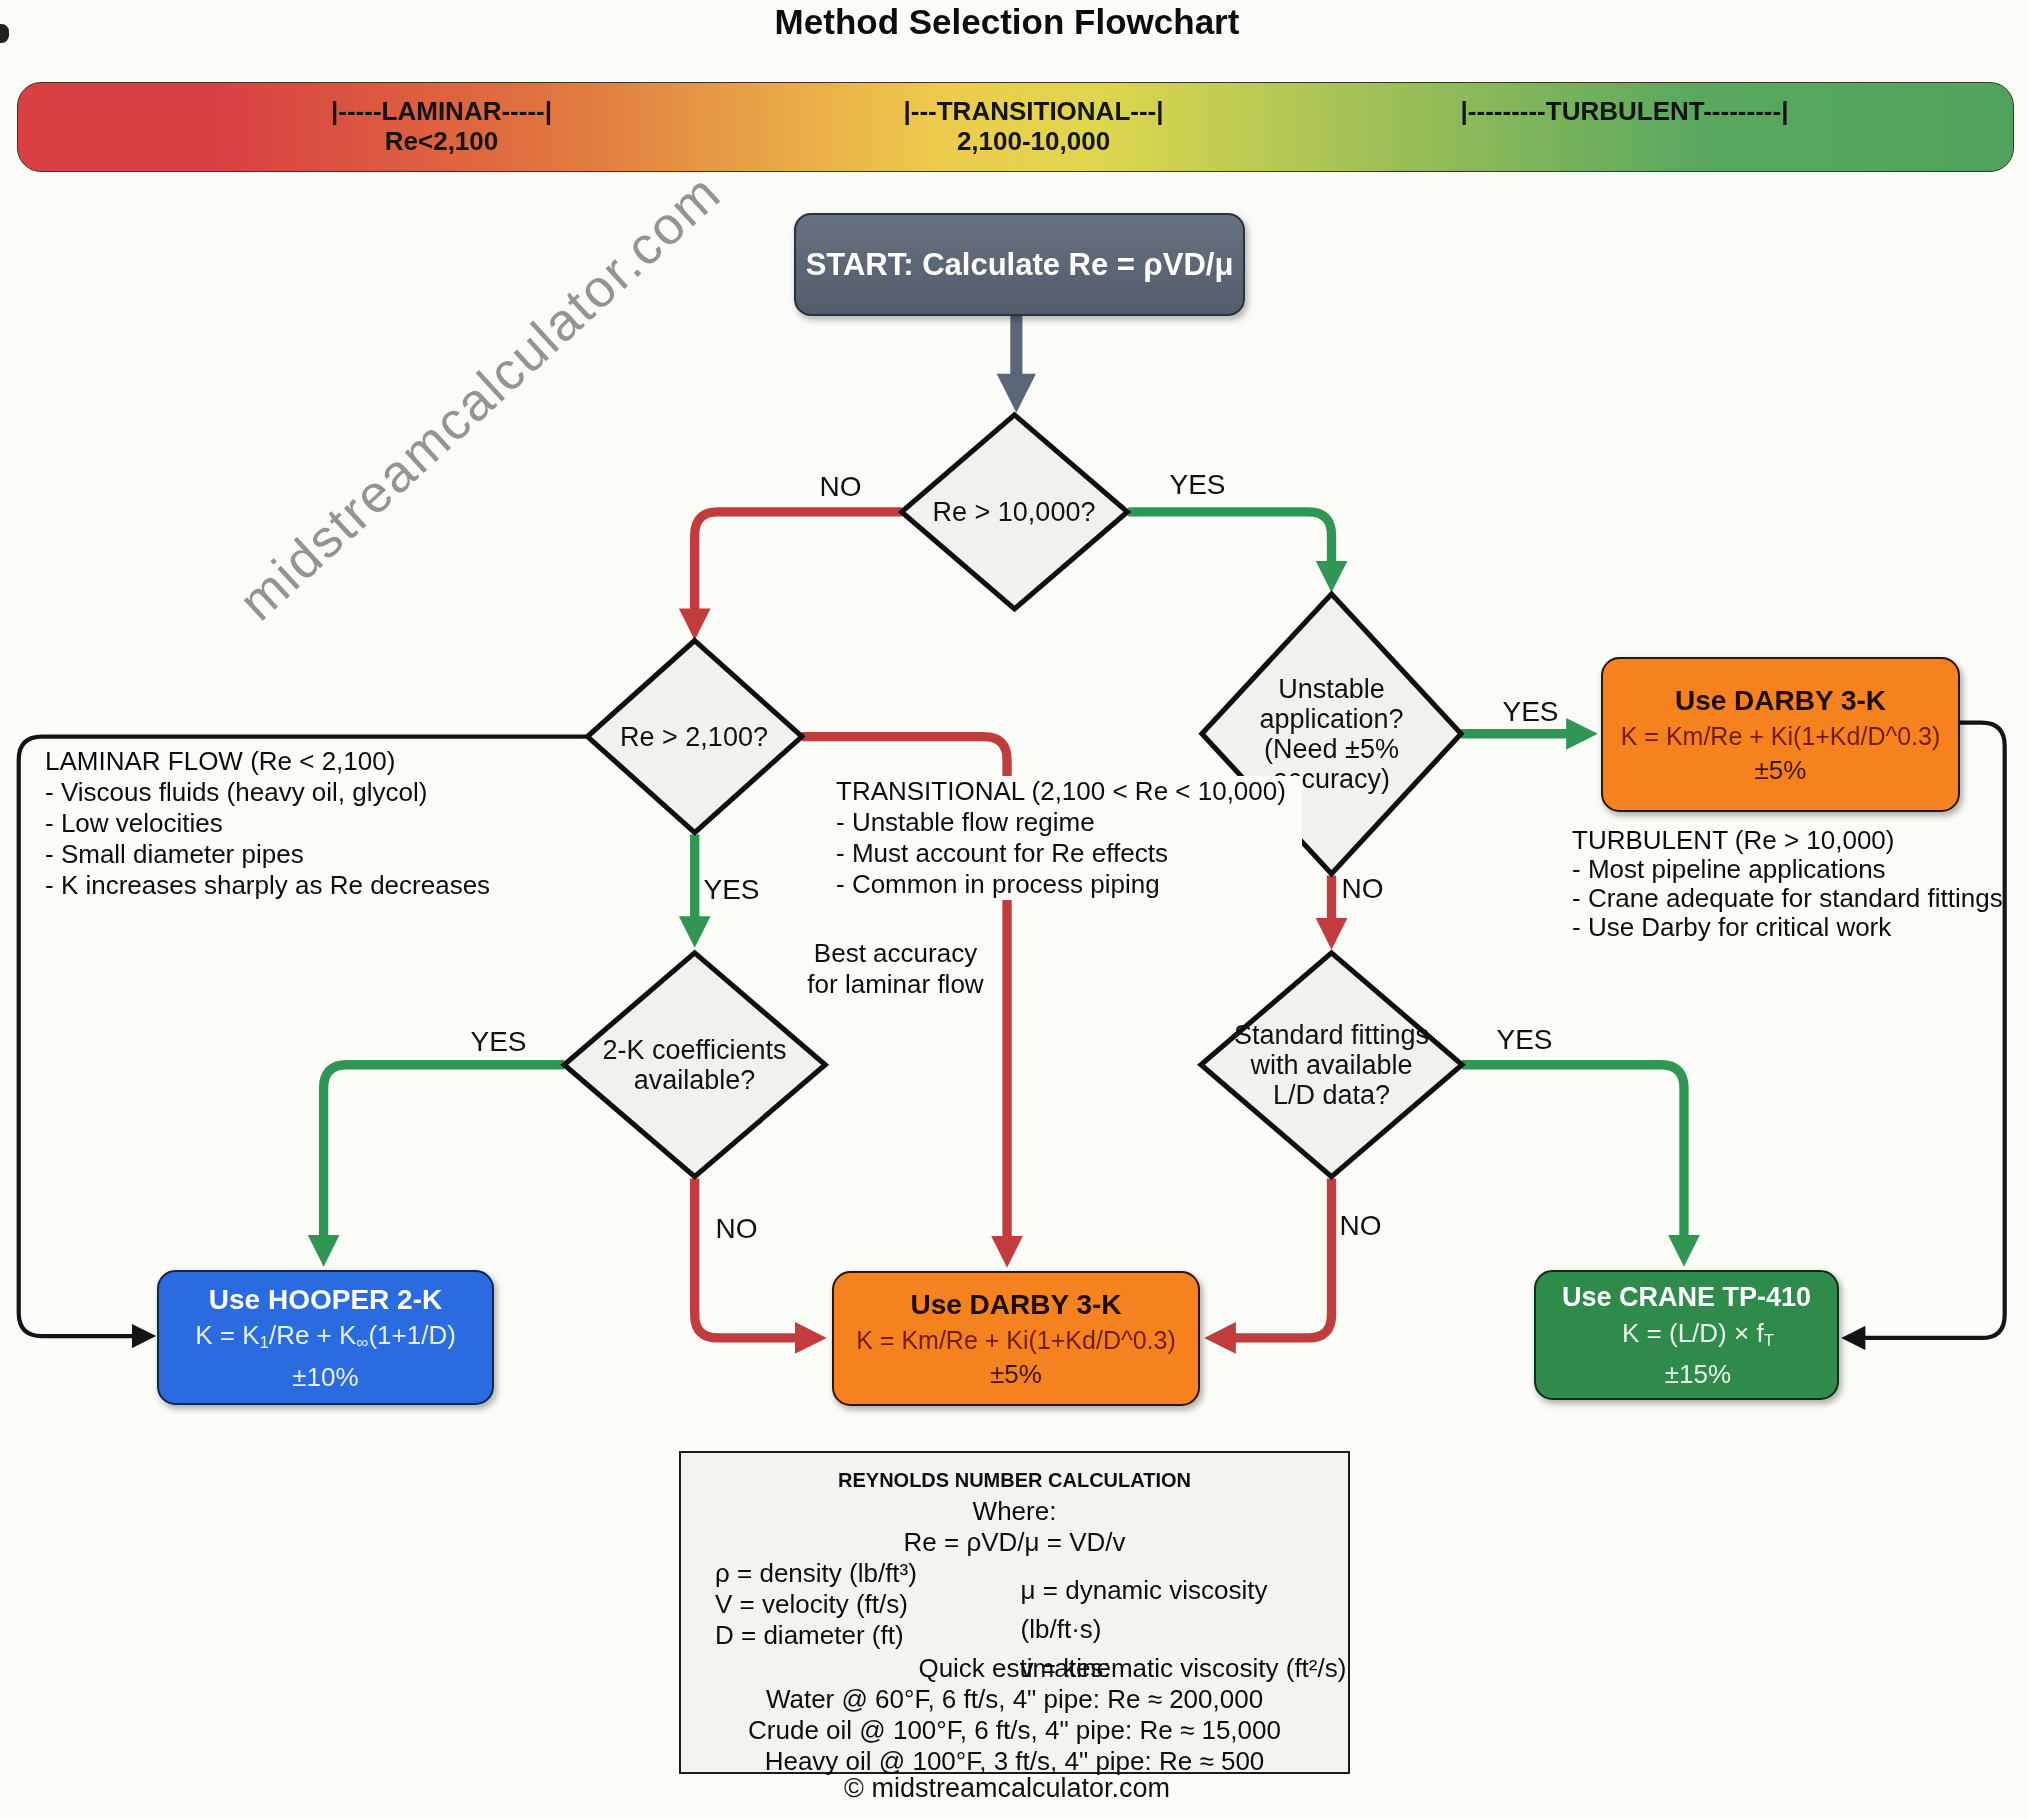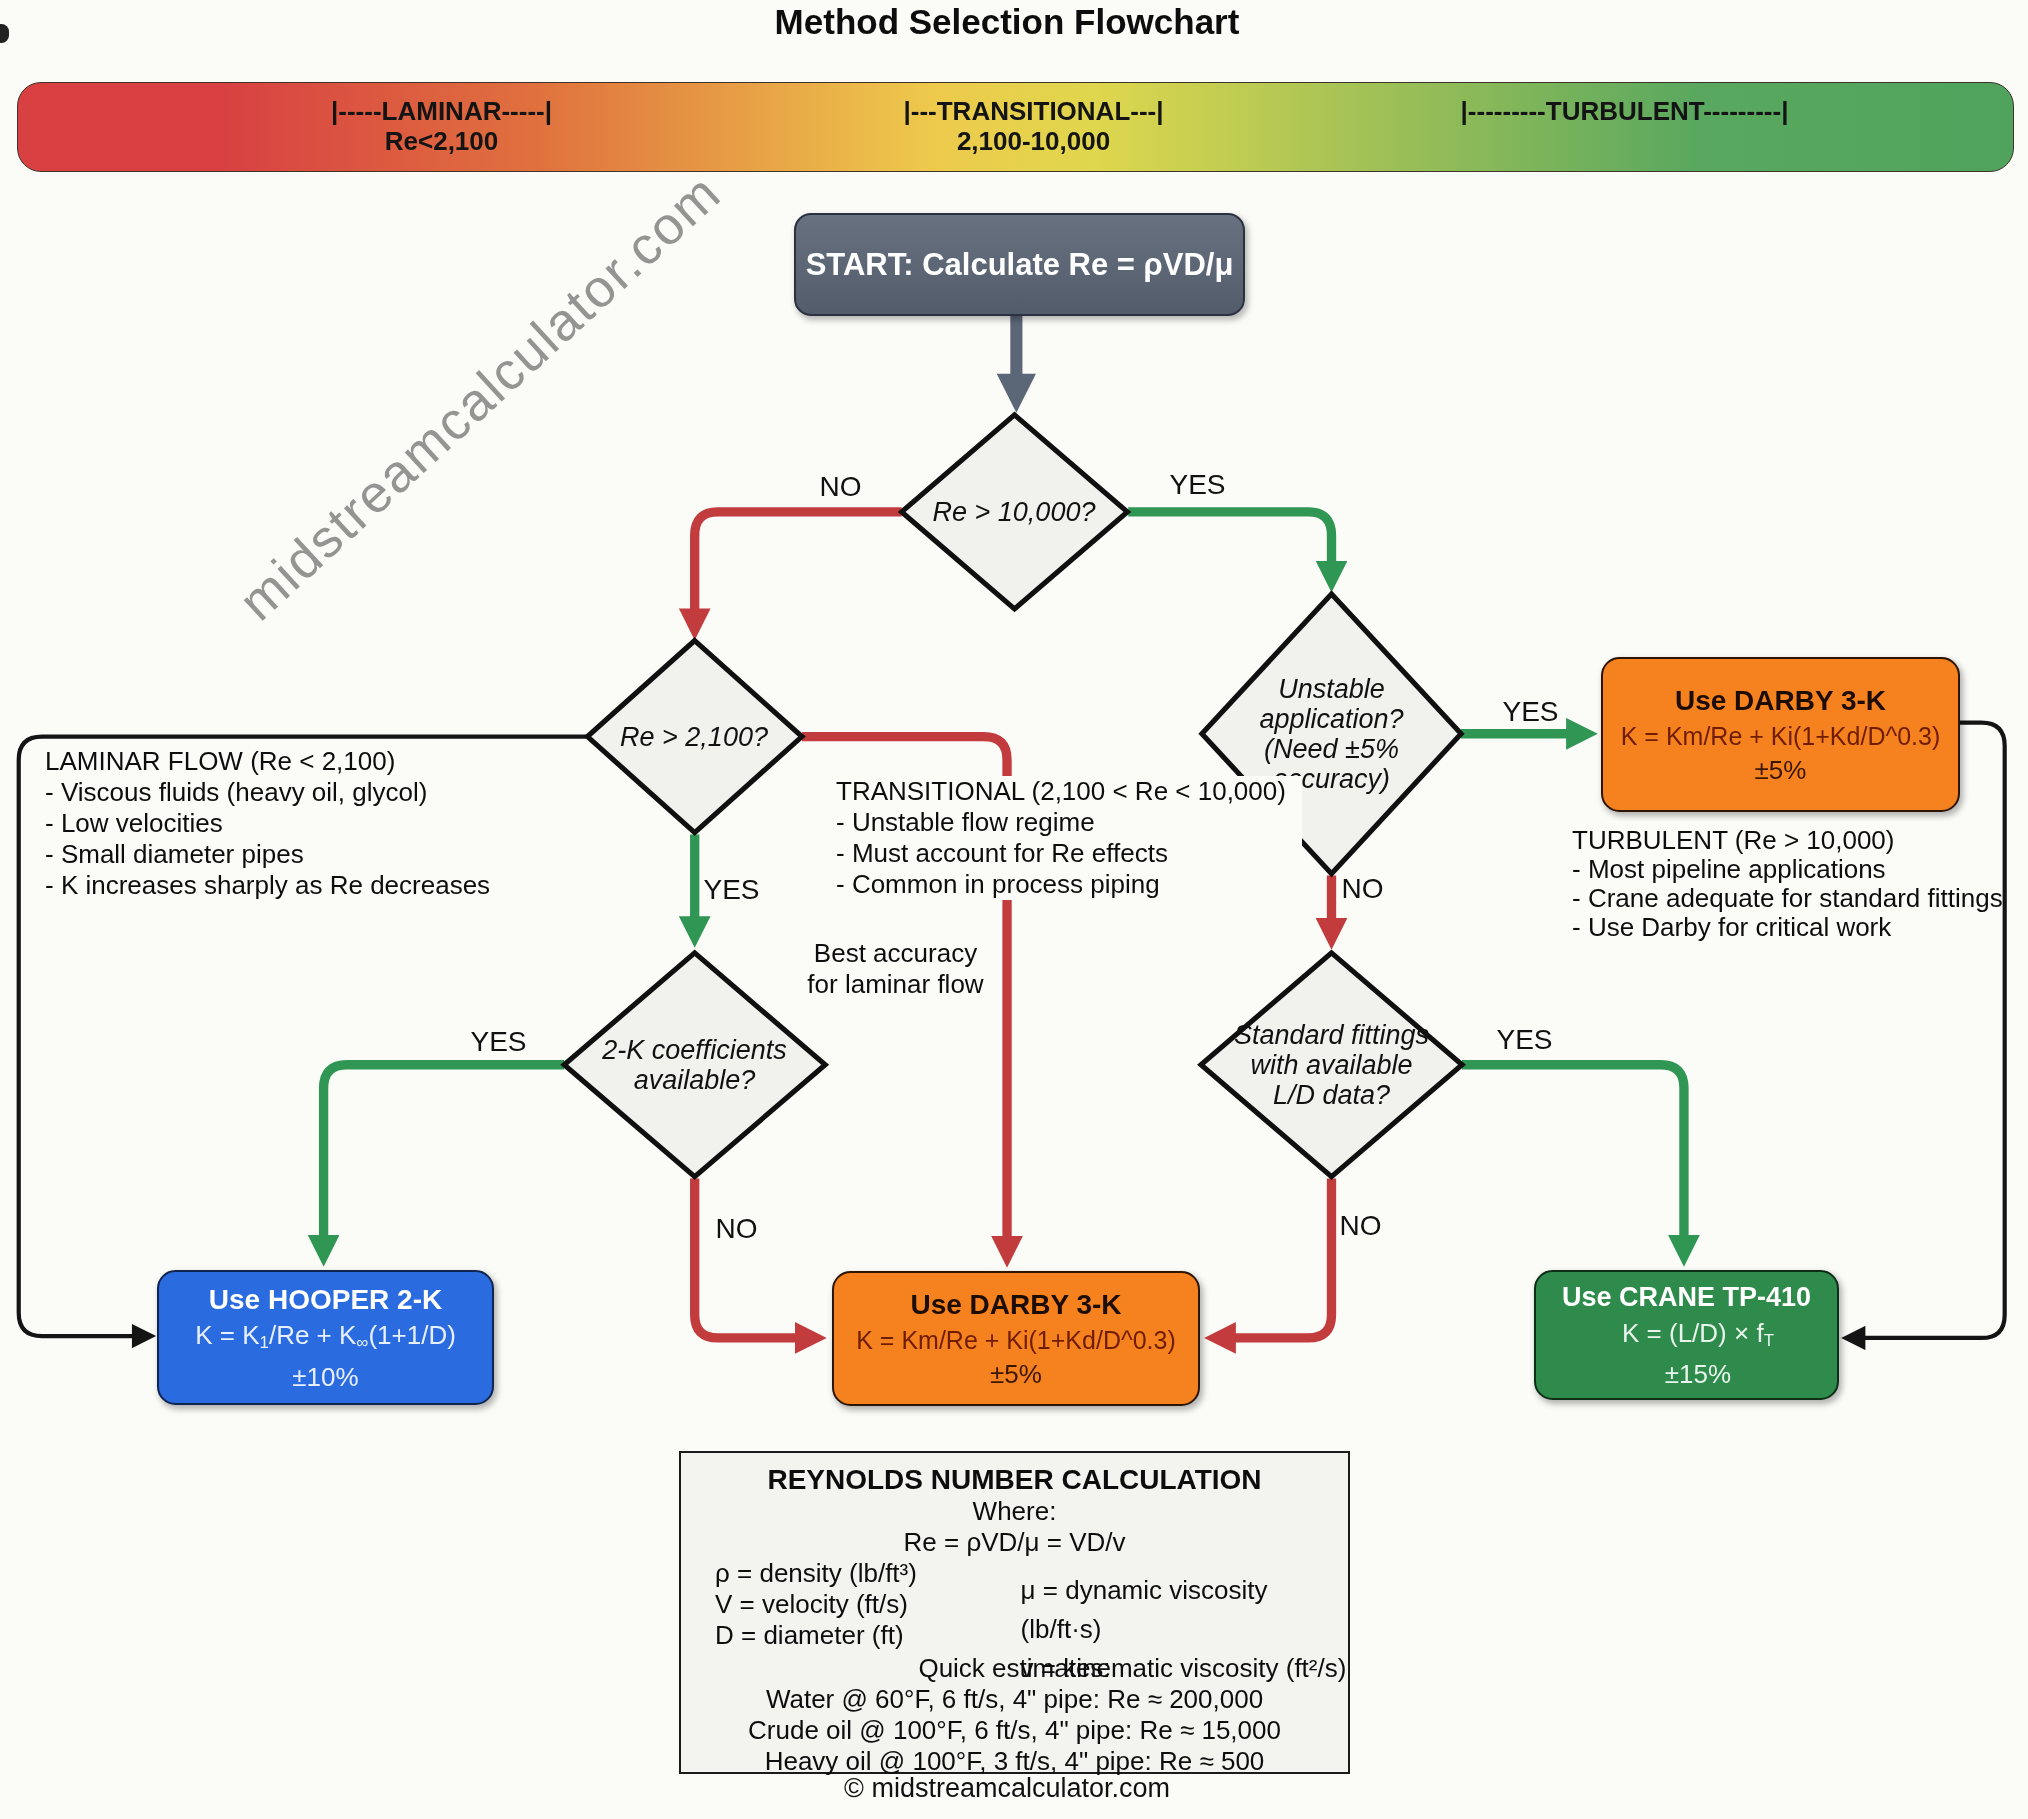--- a/index.html
+++ b/index.html
@@ -22,21 +22,21 @@
              color:rgba(125,125,125,0.82);transform:rotate(-42.5deg);transform-origin:0 100%;
              z-index:0;white-space:nowrap;}
   
   .start-box{position:absolute;left:794px;top:213px;width:447px;height:99px;border-radius:17px;
              border:2.8px solid #2b3140;display:flex;align-items:center;justify-content:center;
              color:#fff;font-weight:bold;font-size:31px;z-index:2;
              box-shadow:2.8px 3.7px 6.5px rgba(0,0,0,.28);
              background:linear-gradient(180deg,#67717f,#525c6b);}
   
   .diamond-label{position:absolute;display:flex;flex-direction:column;align-items:center;justify-content:center;
-                 text-align:center;font-size:27px;line-height:30px;color:#111;z-index:2;font-style:italic;}
+                 text-align:center;font-size:27px;line-height:30px;color:#111;z-index:2;}
   
   .edge-label{position:absolute;width:89px;text-align:center;font-size:28px;color:#111;z-index:2;}
   
   .note{position:absolute;font-size:26px;line-height:31px;color:#0d0d0d;z-index:2;}
   .note-transitional{background:#fbfbf8;}
   .note-center{text-align:center;}
   
   .result{position:absolute;border-radius:18.6px;display:flex;flex-direction:column;align-items:center;
           justify-content:center;z-index:2;box-shadow:2.8px 3.7px 6.5px rgba(0,0,0,.3);text-align:center;}
   .result .r-title{font-weight:bold;font-size:28px;line-height:37px;}
@@ -50,21 +50,21 @@
   .darby .r-formula{color:#6f1c00;font-size:25px;}
   .darby .r-acc{color:#3a1500;}
   .box-crane{left:1534px;top:1270px;width:301px;height:126px;border:2.8px solid #0f2e18;color:#fff;}
   .box-crane .r-title{font-size:27px;}
   .box-crane .r-formula,.box-crane .r-acc{color:#e9f5ec;margin-left:23px;}
   sub.fsub{font-size:0.65em;vertical-align:-0.22em;}
   
   .reynolds{position:absolute;left:679px;top:1451px;width:671px;height:323px;border:2.8px solid #1b1b1b;
             background:#f3f3f0;z-index:2;font-size:26px;line-height:31px;color:#0d0d0d;
             box-sizing:border-box;padding-top:11.2px;}
-  .reynolds .rey-title{text-align:center;font-weight:bold;font-size:28px;line-height:32px;}
+  .reynolds .rey-title{text-align:center;font-weight:bold;font-size:20px;line-height:32px;}
   .reynolds .rey-line{text-align:center;line-height:31px;}
   .rey-cols{display:flex;height:95px;}
   .rey-left{margin-left:34px;width:308px;}
   .rey-left div{line-height:31px;}
   .rey-right{width:330px;padding-top:13px;}
   .rey-right div{line-height:39px;}
   .footer{position:absolute;left:0;top:1773px;width:100%;text-align:center;font-size:27px;z-index:2;}
 </style>
 </head>
 <body>

